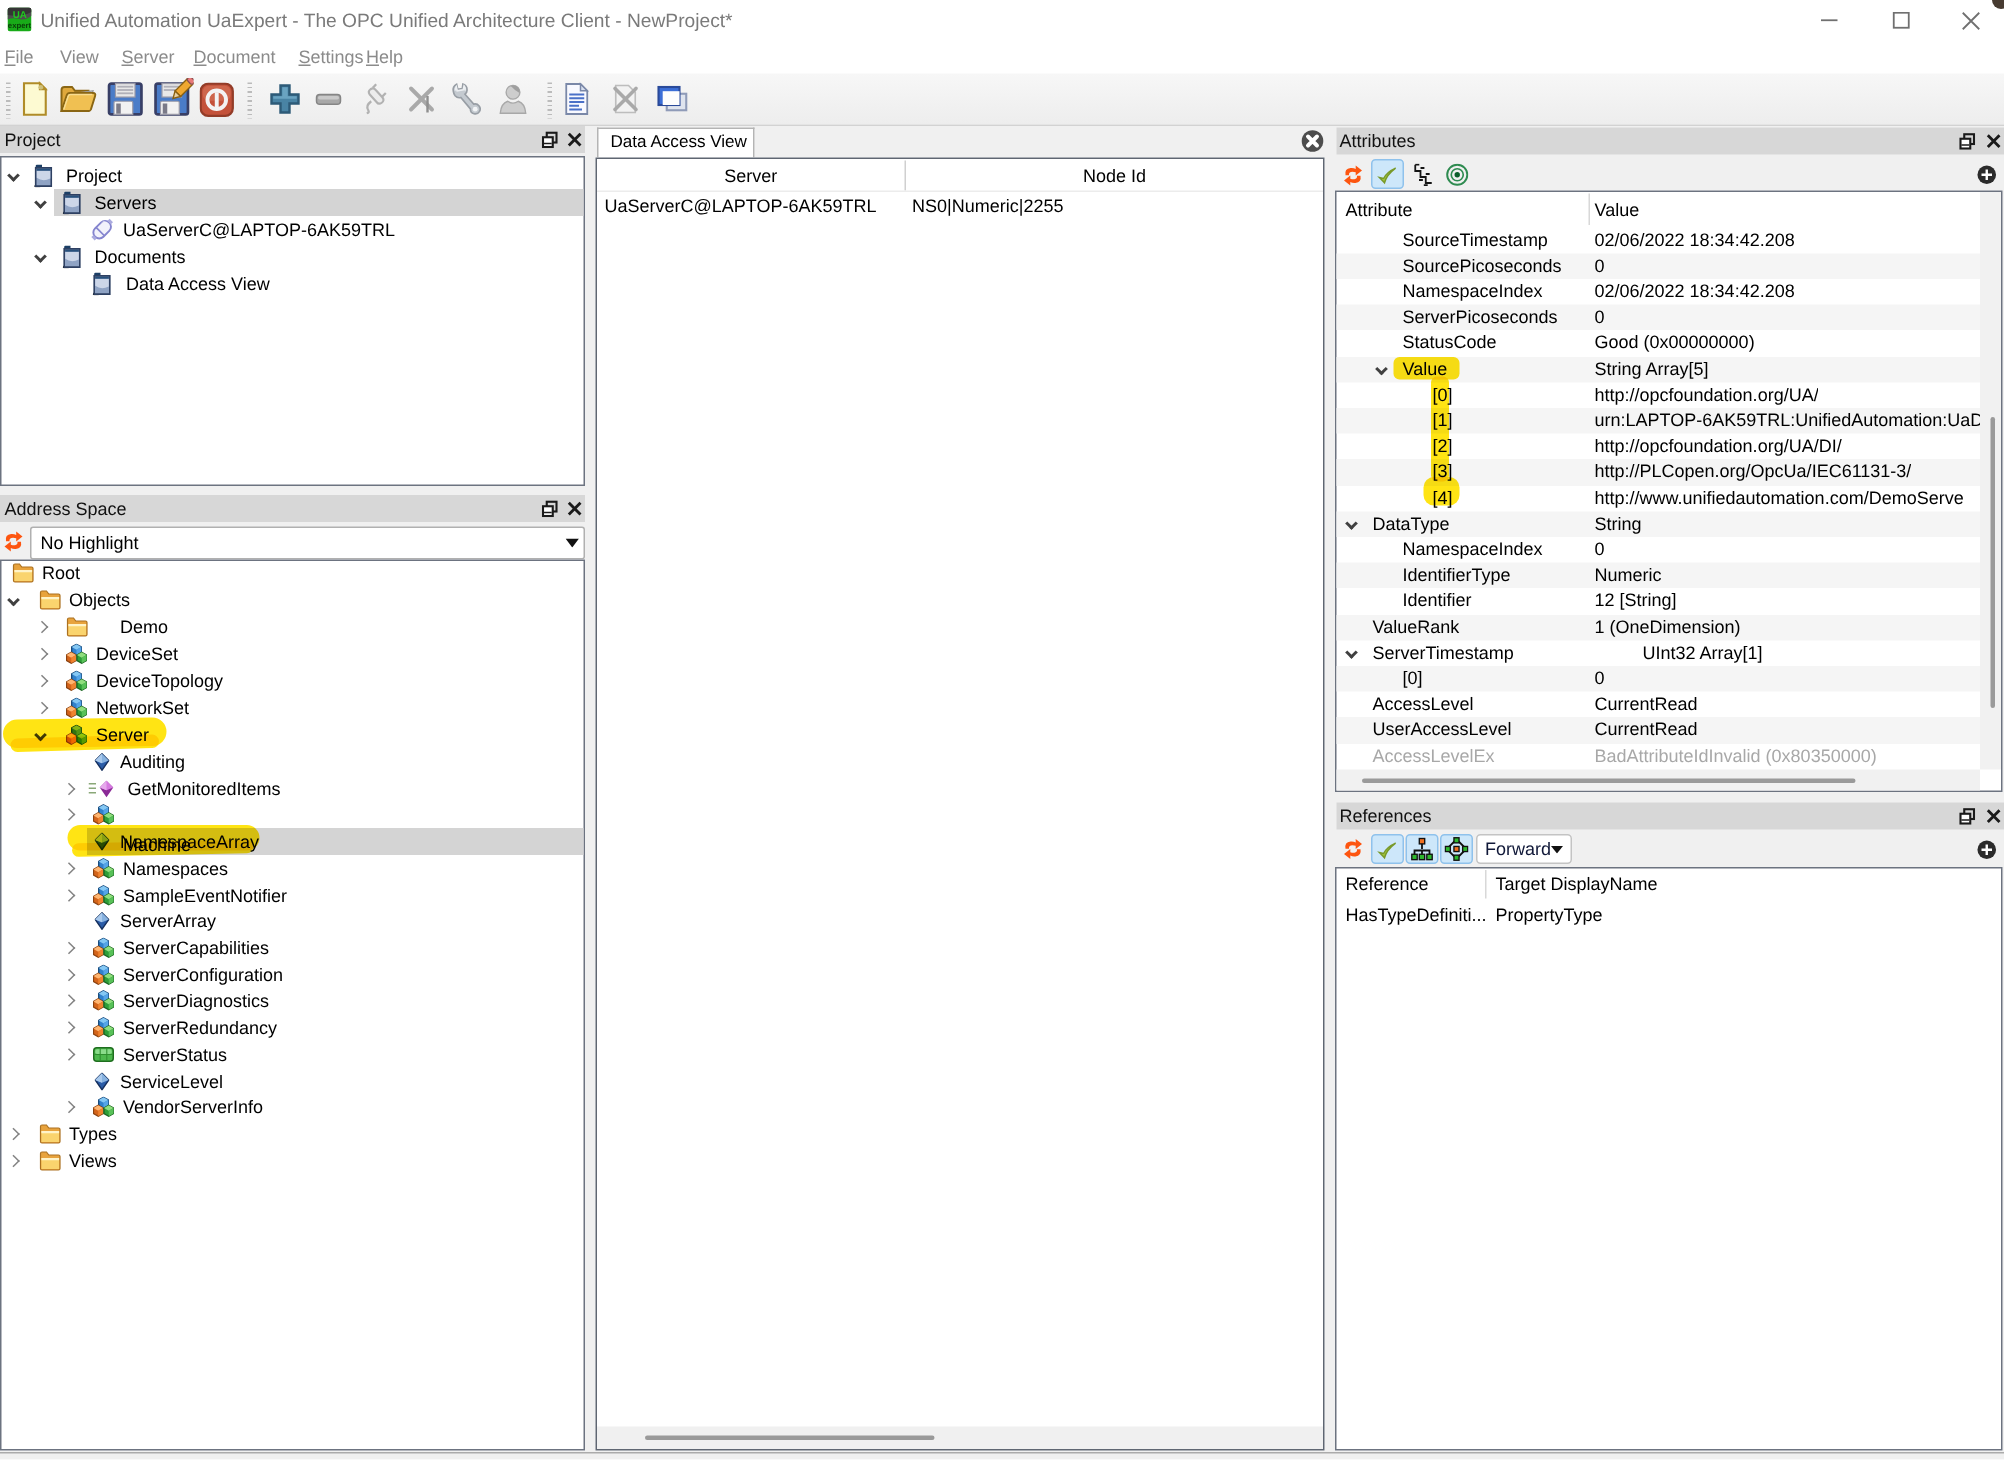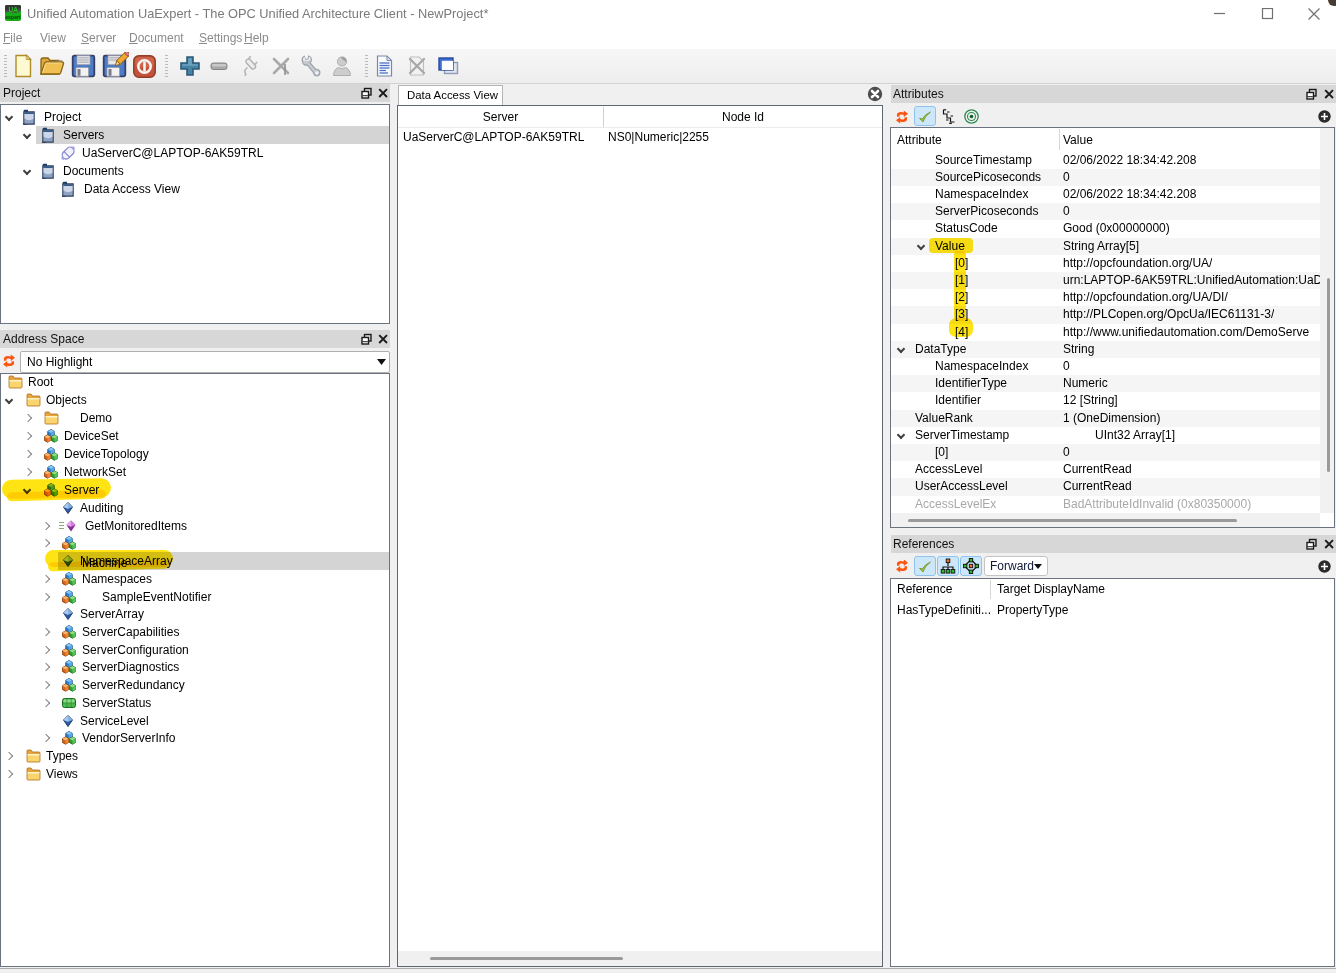--- a/index.html
+++ b/index.html
@@ -402,21 +402,21 @@
     <svg class="abs" style="left:62px;top:2px" width="14" height="14" viewBox="0 0 14 14">
       <use href="#cubes"></use>
     </svg>
     <span style="position:absolute;left:82px;">Namespaces</span>
   </div>
 <div class="trow" style="left:0;top:587.5px;">
     <i class="cr" style="left:43px;top:6px"></i>
     <svg class="abs" style="left:62px;top:2px" width="14" height="14" viewBox="0 0 14 14">
       <use href="#cubes"></use>
     </svg>
-    <span style="position:absolute;left:82px;margin-left:20px;">SampleEventNotifier</span>
+    <span style="position:absolute;left:82px;">SampleEventNotifier</span>
   </div>
 <div class="trow" style="left:0;top:605px;">
     <svg class="abs" style="left:63px;top:3px" width="10" height="12" viewBox="0 0 10 12">
       <use href="#gemB"></use>
     </svg>
     <span style="position:absolute;left:80px;">ServerArray</span>
   </div>
 <div class="trow" style="left:0;top:623px;">
     <i class="cr" style="left:43px;top:6px"></i>
     <svg class="abs" style="left:62px;top:2px" width="14" height="14" viewBox="0 0 14 14">

